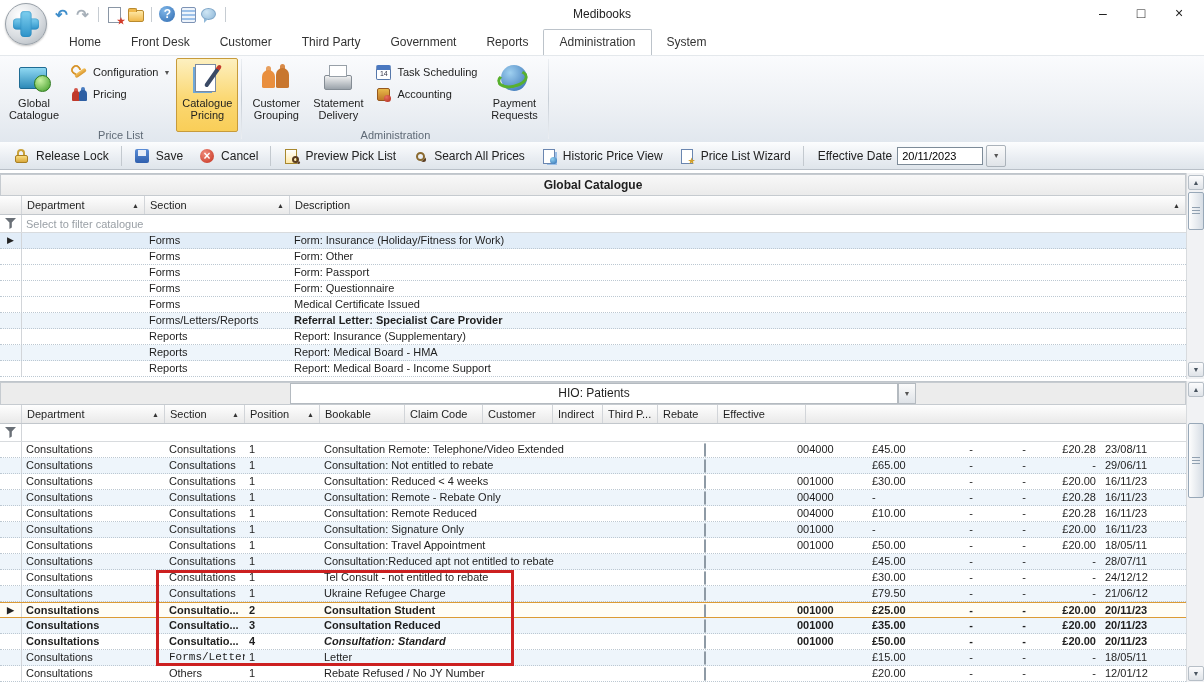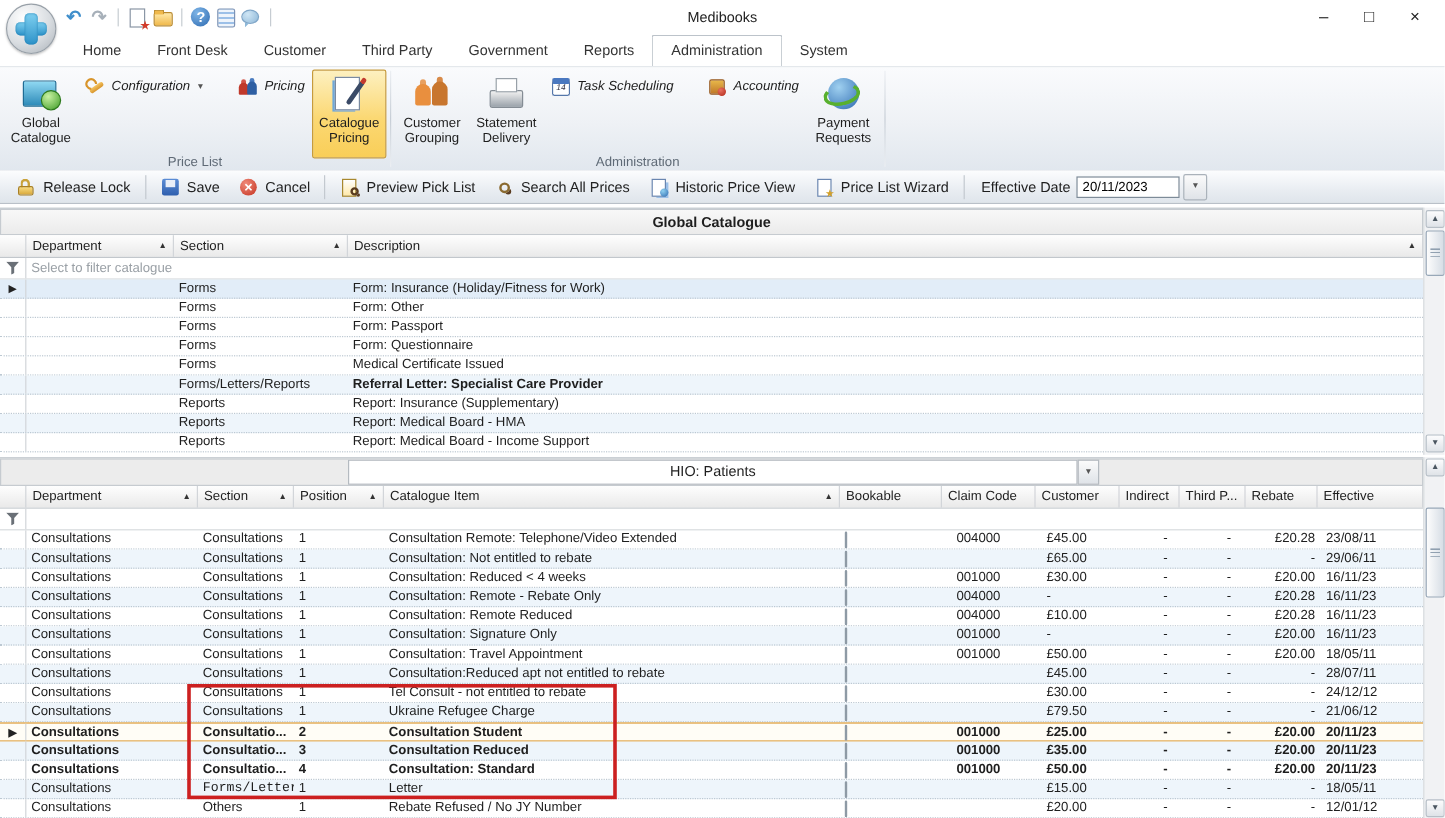--- a/index.html
+++ b/index.html
@@ -45,21 +45,21 @@
 
   
   .ribbon{position:absolute;left:0;top:55px;right:0;height:86px;display:flex;
           background:linear-gradient(#fafbfd,#eef1f5 55%,#e1e7ee);border-bottom:1px solid #c5cbd2;border-top:1px solid #e4e8ec;}
   .rgroup{position:relative;padding:2px 3px 14px;display:flex;align-items:flex-start;}
   .rgroup-label{position:absolute;left:0;right:0;bottom:1px;text-align:center;font-size:11px;color:#5f6a76;}
   .rdiv{width:1px;margin:3px 0;background:linear-gradient(#eceff3,#c7ced6 50%,#eceff3);}
   .rbig{width:62px;height:74px;display:flex;flex-direction:column;align-items:center;padding-top:2px;box-sizing:border-box;
         font-size:11px;line-height:12px;text-align:center;border:1px solid transparent;border-radius:2px;}
   .rbig.selected{background:linear-gradient(#fdf0c0,#fbd873 55%,#f9ce58);border-color:#c79b3b;}
-  .rstack{display:flex;flex-direction:row;gap:22px;padding:5px 3px 0;font-style:italic;}
+  .rstack{display:flex;flex-direction:column;gap:4px;padding:5px 3px 0;}
   .rsmall{display:flex;align-items:center;gap:5px;height:18px;font-size:11px;padding:0 3px;}
   .dd{font-size:7px;color:#555;}
 
   
   .ric{width:36px;height:34px;position:relative;flex:none;margin-bottom:2px;}
   .ric-global-catalogue::before{content:"";position:absolute;left:3px;top:6px;width:26px;height:20px;border-radius:2px;
        background:linear-gradient(#8fd8f2,#2d8ab8);border:1px solid #1f6c94;}
   .ric-global-catalogue::after{content:"";position:absolute;left:18px;top:14px;width:15px;height:15px;border-radius:50%;
        background:radial-gradient(circle at 35% 30%,#c8f2a2,#3f9b28);border:1px solid #2d7a1c;}
   .ric-catalogue-pricing::before{content:"";position:absolute;left:6px;top:3px;width:19px;height:26px;background:#fff;
@@ -386,24 +386,20 @@
           <span class="sort">▲</span>
         </div>
         <div class="hcell" style="width: 80px;">
           <span>Section</span>
           <span class="sort">▲</span>
         </div>
         <div class="hcell" style="width: 75px;">
           <span>Position</span>
           <span class="sort">▲</span>
         </div>
-        <div class="hcell" style="width: 380px;">
-          <span>Catalogue Item</span>
-          <span class="sort">▲</span>
-        </div>
         <div class="hcell" style="width: 85px;">
           <span>Bookable</span>
         </div>
         <div class="hcell" style="width: 78px;">
           <span>Claim Code</span>
         </div>
         <div class="hcell" style="width: 70px;">
           <span>Customer</span>
         </div>
         <div class="hcell" style="width: 50px;">
@@ -593,21 +589,21 @@
           <div class="gcell" style="width: 50px; text-align: right; padding-right: 10px;">-</div>
           <div class="gcell" style="width: 55px; text-align: right; padding-right: 12px;">-</div>
           <div class="gcell" style="width: 60px; text-align: right; padding-right: 2px;">£20.00</div>
           <div class="gcell" style="width: 88px; padding-left: 7px;">20/11/23</div>
         </div>
         <div class="grow bold">
           <div class="icell"></div>
           <div class="gcell" style="width: 143px;">Consultations</div>
           <div class="gcell" style="width: 80px;">Consultatio...</div>
           <div class="gcell" style="width: 75px;">4</div>
-          <div class="gcell" style="width: 380px;">Consultation: Standard</div>
+          <div class="gcell" style="width: 380px; font-style: italic;">Consultation: Standard</div>
           <div class="gcell" style="width: 85px; padding-top: 1px;"><span class="cb"></span></div>
           <div class="gcell" style="width: 78px; padding-left: 12px;">001000</div>
           <div class="gcell" style="width: 70px; padding-left: 9px;">£50.00</div>
           <div class="gcell" style="width: 50px; text-align: right; padding-right: 10px;">-</div>
           <div class="gcell" style="width: 55px; text-align: right; padding-right: 12px;">-</div>
           <div class="gcell" style="width: 60px; text-align: right; padding-right: 2px;">£20.00</div>
           <div class="gcell" style="width: 88px; padding-left: 7px;">20/11/23</div>
         </div>
         <div class="grow shade">
           <div class="icell"></div>

